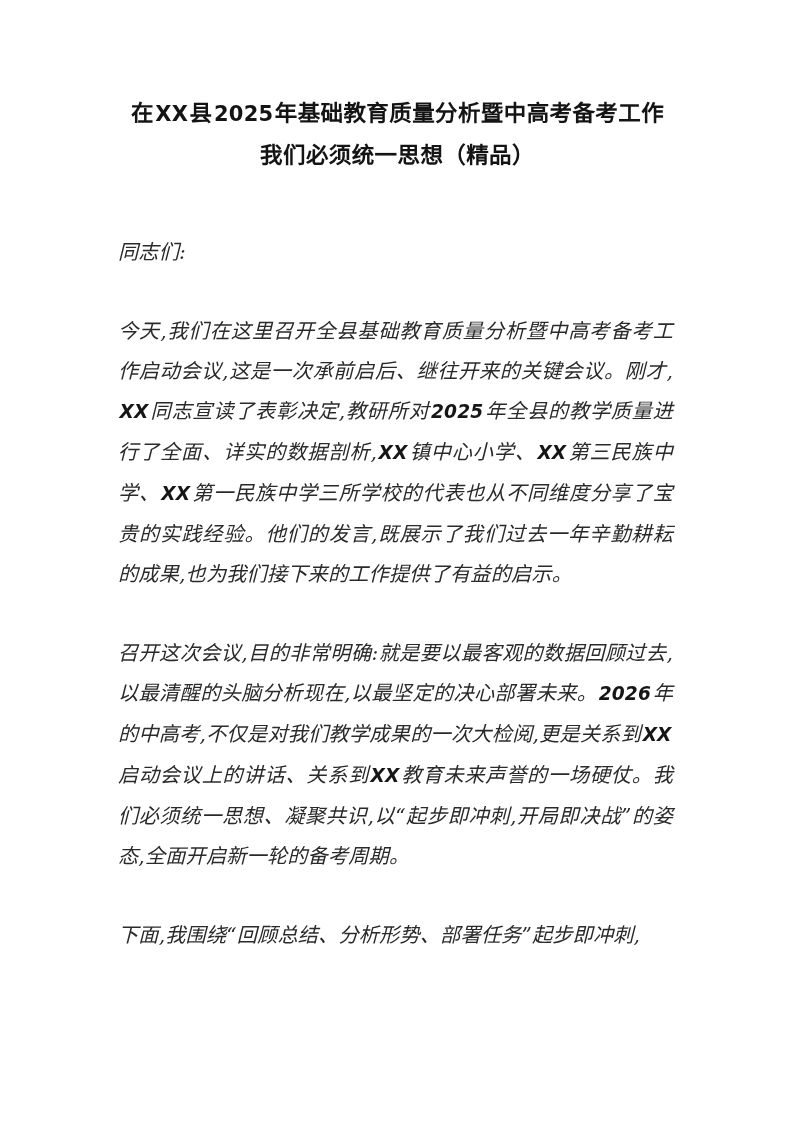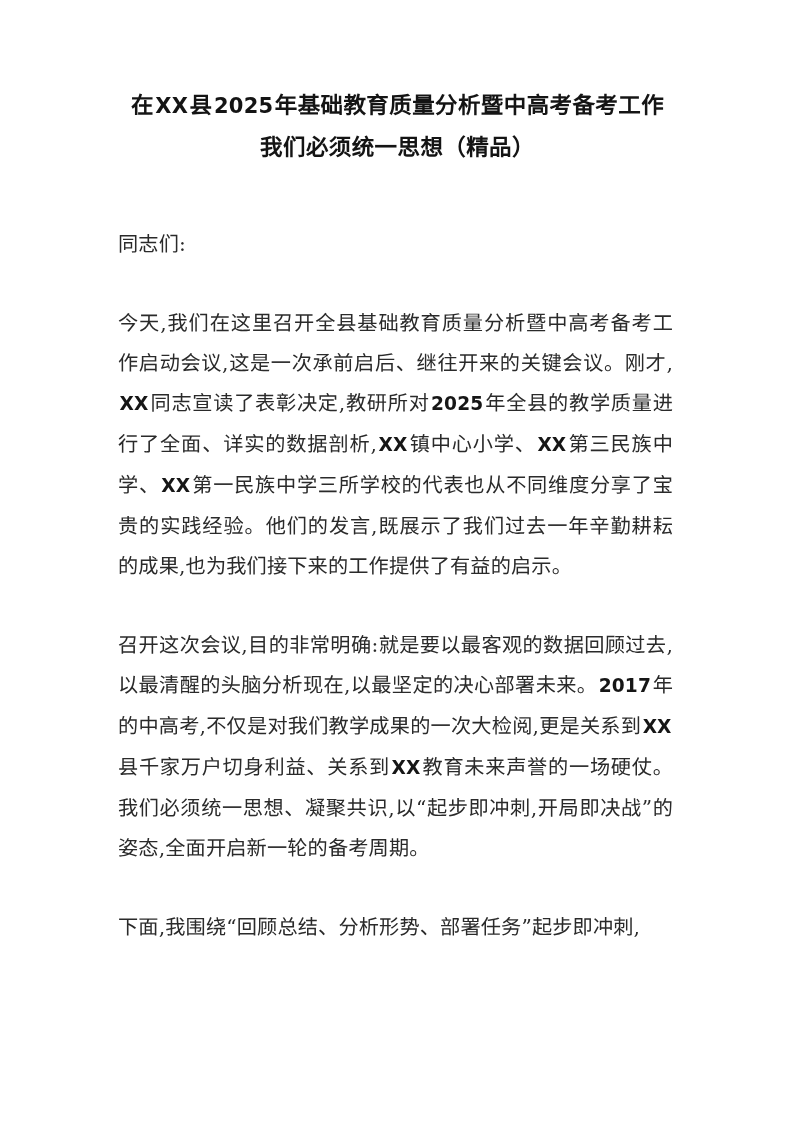--- a/index.html
+++ b/index.html
@@ -27,21 +27,21 @@
 
   .content {
     position: absolute;
     left: 118px;
     top: 0;
     width: 559px;
   }
 
   
   .doc-title {
-    margin: 4px;
+    margin: 12px;
     padding-top: 81px;
     text-align: center;
     font-family: "DejaVu Serif", "Liberation Serif", serif;
     font-weight: 700;
     font-size: 22.5px;
     line-height: 41px;
     letter-spacing: 0.4px;
     color: #141414;
     word-break: break-all;
   }
@@ -63,20 +63,21 @@
     margin: 0 4px 39px 0;
     font-family: "DejaVu Serif", "Liberation Serif", serif;
     font-weight: 400;
     font-size: 20.2px;
     line-height: 40px;
     text-align: justify;
     text-justify: inter-character;
     letter-spacing: 0.15px;
     color: #2a2a2a;
     word-break: break-all;
+    font-style: italic;
   }
 
   .para:last-child {
     margin-bottom: 0;
   }
 
   .para.salutation {
     text-align: left;
   }
 
@@ -99,18 +100,18 @@
     <h1 class="doc-title">
       <span><span>在</span><span class="ltn">XX</span><span>县</span><span class="ltn">2025</span><span>年基础教育质量分析暨中高考备考工作</span></span><br>
       <span>我们必须统一思想（精品）</span>
     </h1>
 
     <div class="body-block">
 
       <p class="para salutation">同志们:</p>
 
       <p class="para"><span>今天,我们在这里召开全县基础教育质量分析暨中高考备考工作启动会议,这是一次承前启后、继往开来的关键会议。刚才,</span><span class="ltn">XX</span><span>同志宣读了表彰决定,教研所对</span><span class="ltn">2025</span><span>年全县的教学质量进行了全面、详实的数据剖析,</span><span class="ltn">XX</span><span>镇中心小学、</span><span class="ltn">XX</span><span>第三民族中学、</span><span class="ltn">XX</span><span>第一民族中学三所学校的代表也从不同维度分享了宝贵的实践经验。他们的发言,既展示了我们过去一年辛勤耕耘的成果,也为我们接下来的工作提供了有益的启示。</span></p>
-      <p class="para"><span>召开这次会议,目的非常明确:就是要以最客观的数据回顾过去,以最清醒的头脑分析现在,以最坚定的决心部署未来。</span><span class="ltn">2017</span><span>年的中高考,不仅是对我们教学成果的一次大检阅,更是关系到</span><span class="ltn">XX</span><span>县千家万户切身利益、关系到</span><span class="ltn">XX</span><span>教育未来声誉的一场硬仗。我们必须统一思想、凝聚共识,以“起步即冲刺,开局即决战”的姿态,全面开启新一轮的备考周期。</span></p>
+      <p class="para"><span>召开这次会议,目的非常明确:就是要以最客观的数据回顾过去,以最清醒的头脑分析现在,以最坚定的决心部署未来。</span><span class="ltn">2026</span><span>年的中高考,不仅是对我们教学成果的一次大检阅,更是关系到</span><span class="ltn">XX</span><span>启动会议上的讲话、关系到</span><span class="ltn">XX</span><span>教育未来声誉的一场硬仗。我们必须统一思想、凝聚共识,以“起步即冲刺,开局即决战”的姿态,全面开启新一轮的备考周期。</span></p>
       <p class="para"><span>下面,我围绕“回顾总结、分析形势、部署任务”起步即冲刺,</span></p>
 
     </div>
   </div>
 </div>
 
 </body></html>

